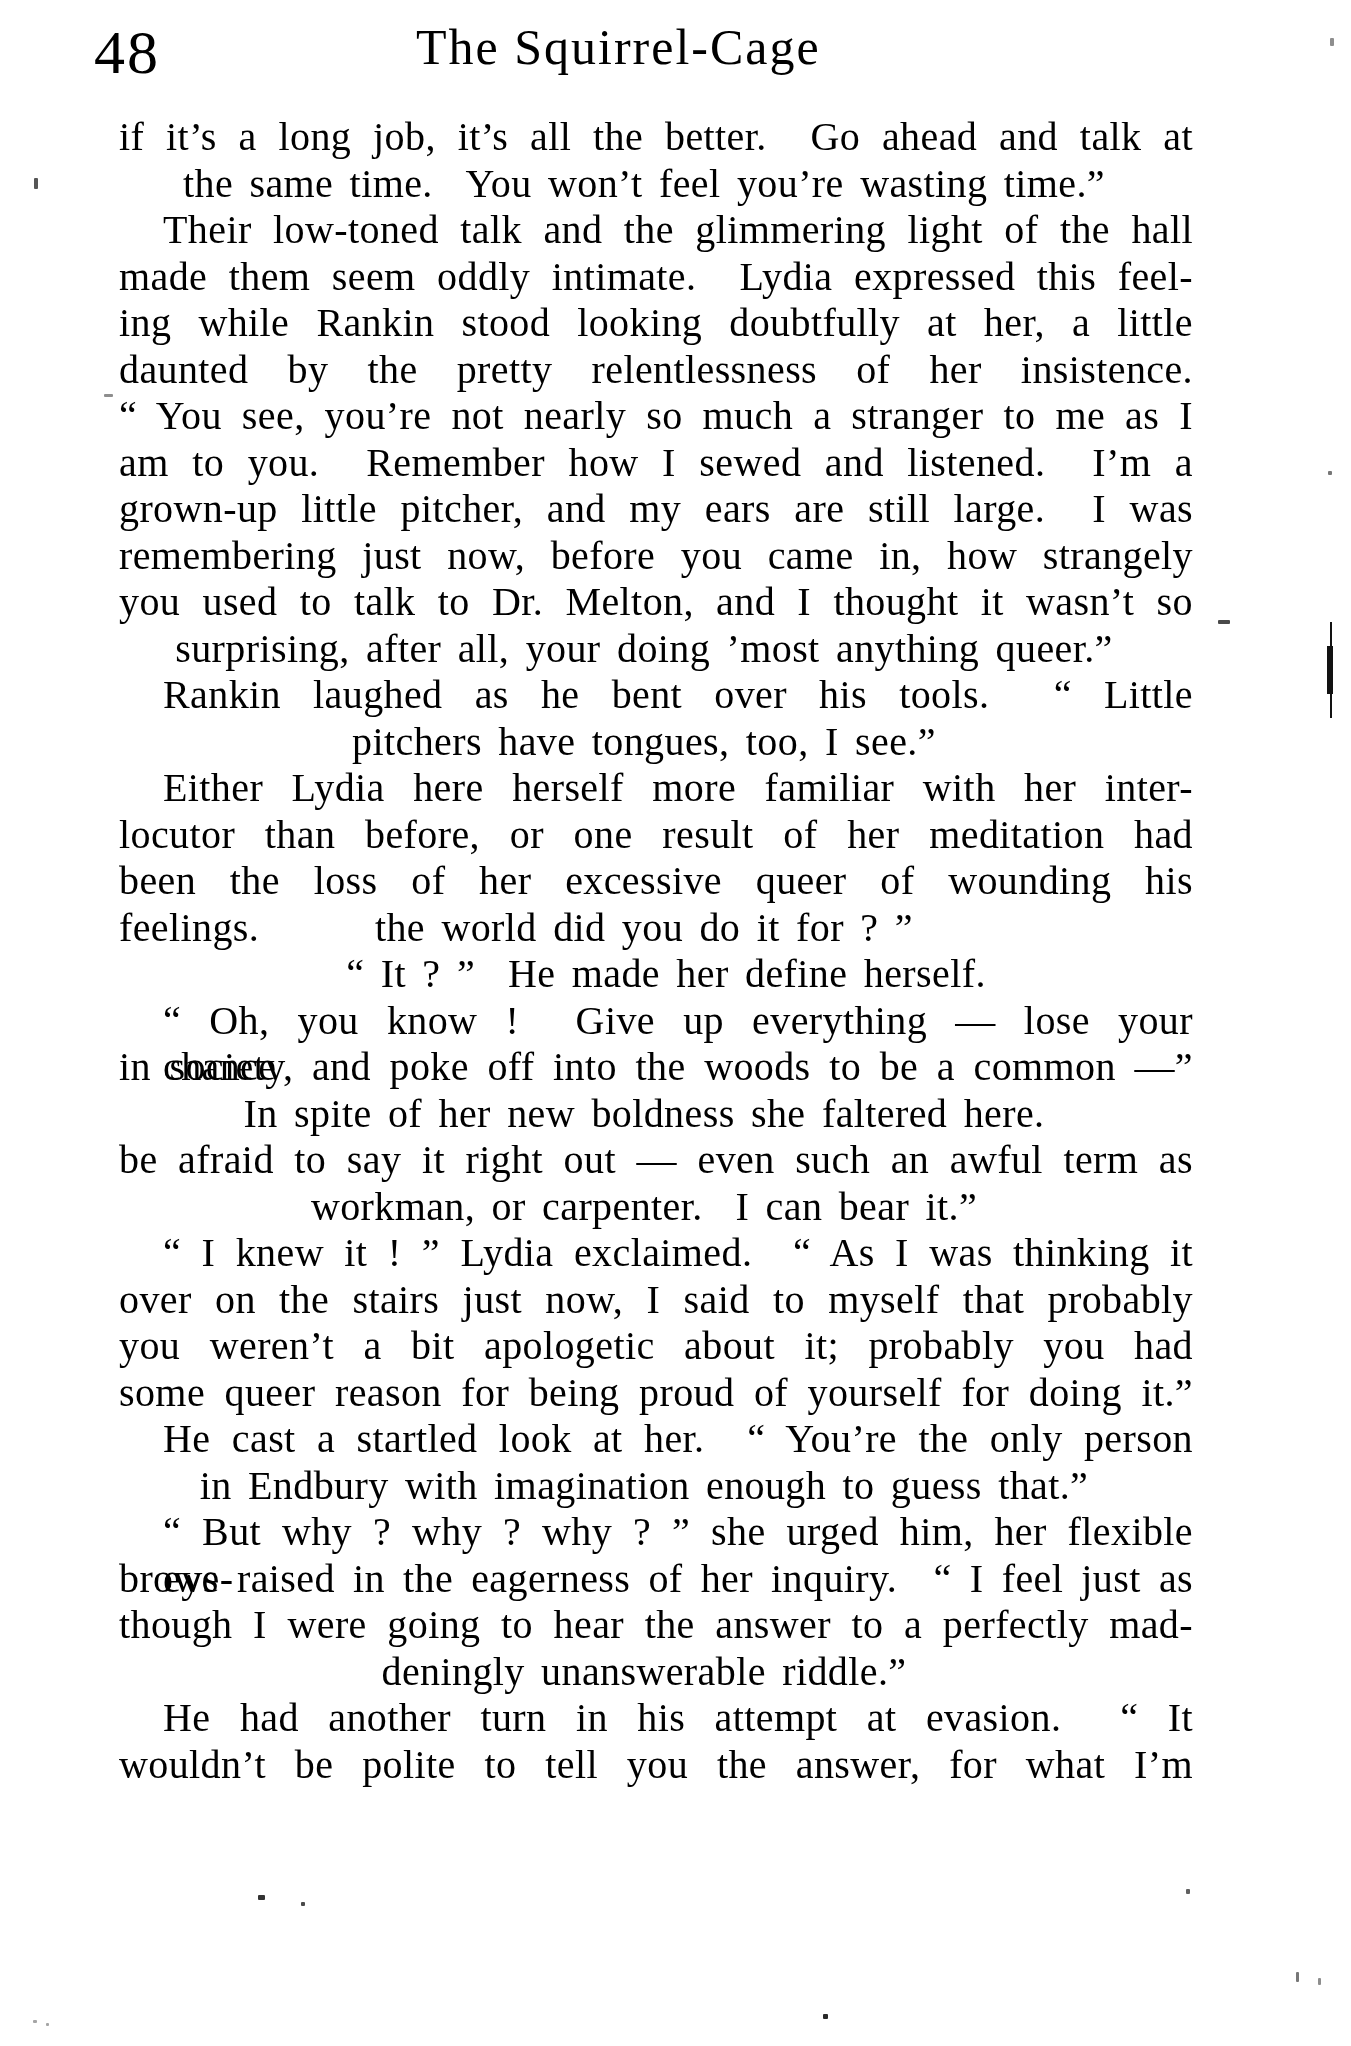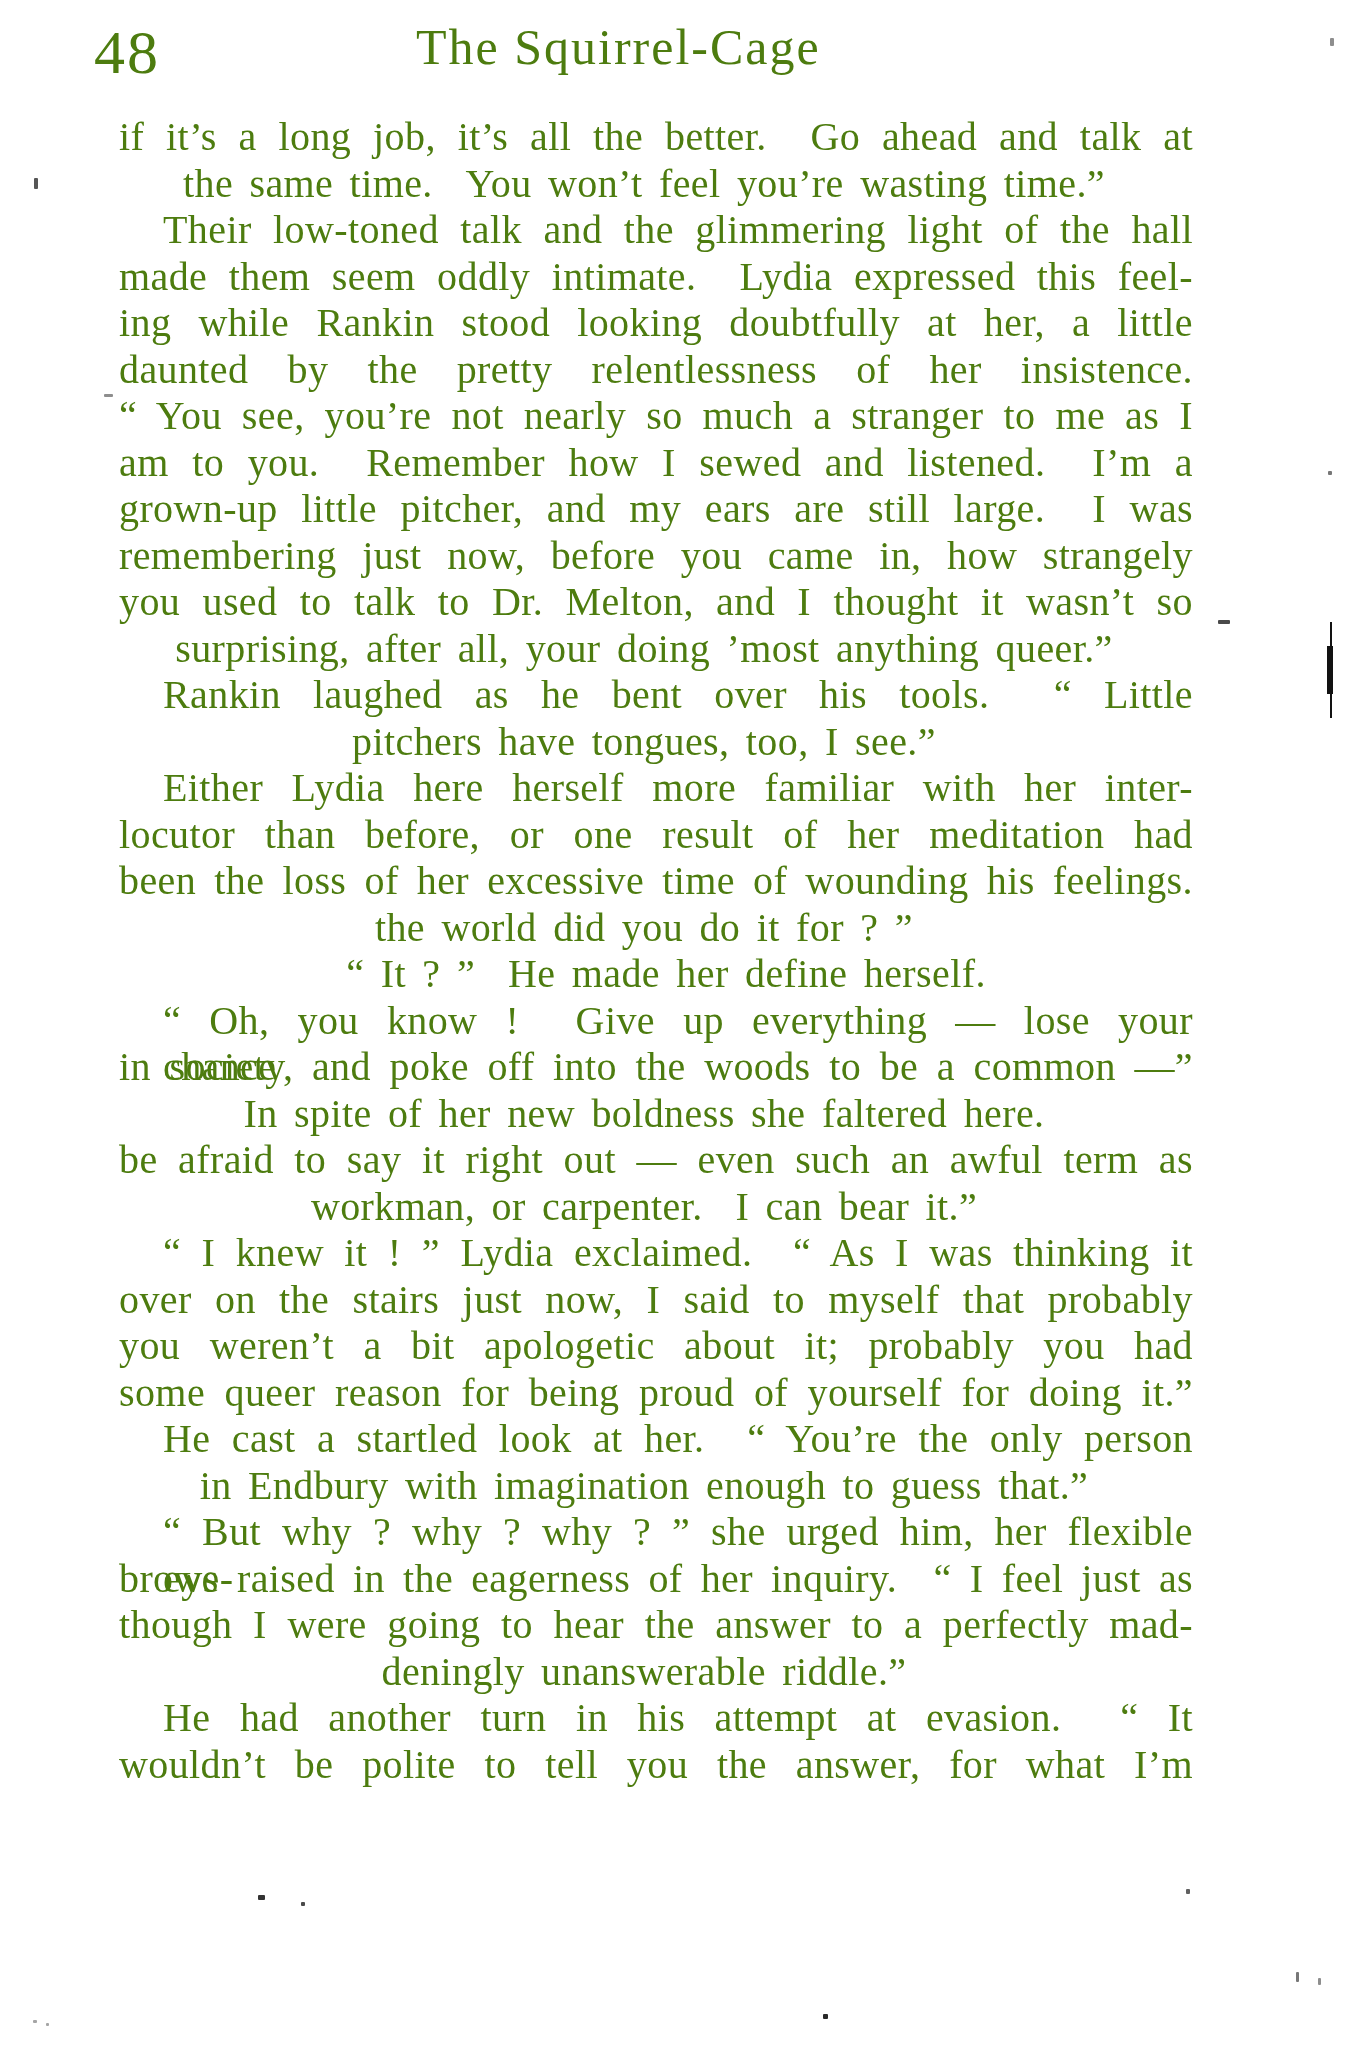--- a/index.html
+++ b/index.html
@@ -1,20 +1,20 @@
 <!DOCTYPE html>
 <html><head>
 <meta charset="utf-8">
 <style>
   html,body{margin:0;padding:0;background:#e8e8e8;}
   .page{
     position:relative;
     width:1351px;height:2046px;
     background:#ffffff;
-    color:#4d7c0f;
+    color:#000000;
     font-family:"Liberation Serif","DejaVu Serif",serif;
     overflow:hidden;
     -webkit-font-smoothing:antialiased;
   }
   .page-number{
     position:absolute;left:94px;top:21px;
     font-size:62px;line-height:1;letter-spacing:2px;
   }
   .page-title{
     position:absolute;left:416px;top:22px;
@@ -58,21 +58,21 @@
       <div class="line j">“ You see, you’re not nearly so much a stranger to me as I</div>
       <div class="line j">am to you. &nbsp;Remember how I sewed and listened. &nbsp;I’m a</div>
       <div class="line j">grown-up little pitcher, and my ears are still large. &nbsp;I was</div>
       <div class="line j">remembering just now, before you came in, how strangely</div>
       <div class="line j">you used to talk to Dr. Melton, and I thought it wasn’t so</div>
       <div class="line l">surprising, after all, your doing ’most anything queer.”</div>
       <div class="line j ind">Rankin laughed as he bent over his tools. &nbsp;“ Little</div>
       <div class="line l">pitchers have tongues, too, I see.”</div>
       <div class="line j ind">Either Lydia here herself more familiar with her inter-</div>
       <div class="line j">locutor than before, or one result of her meditation had</div>
-      <div class="line j">been the loss of her excessive time of wounding his feelings.</div>
+      <div class="line j">been the loss of her excessive queer of wounding his feelings.</div>
       <div class="line l">the world did you do it for ? ”</div>
       <div class="line l ind">“ It ? ” &nbsp;He made her define herself.</div>
       <div class="line j ind">“ Oh, you know ! &nbsp;Give up everything — lose your chance</div>
       <div class="line j">in society, and poke off into the woods to be a common —”</div>
       <div class="line l">In spite of her new boldness she faltered here.</div>
       <div class="line j">be afraid to say it right out — even such an awful term as</div>
       <div class="line l">workman, or carpenter. &nbsp;I can bear it.”</div>
       <div class="line j ind">“ I knew it ! ” Lydia exclaimed. &nbsp;“ As I was thinking it</div>
       <div class="line j">over on the stairs just now, I said to myself that probably</div>
       <div class="line j">you weren’t a bit apologetic about it; probably you had</div>

